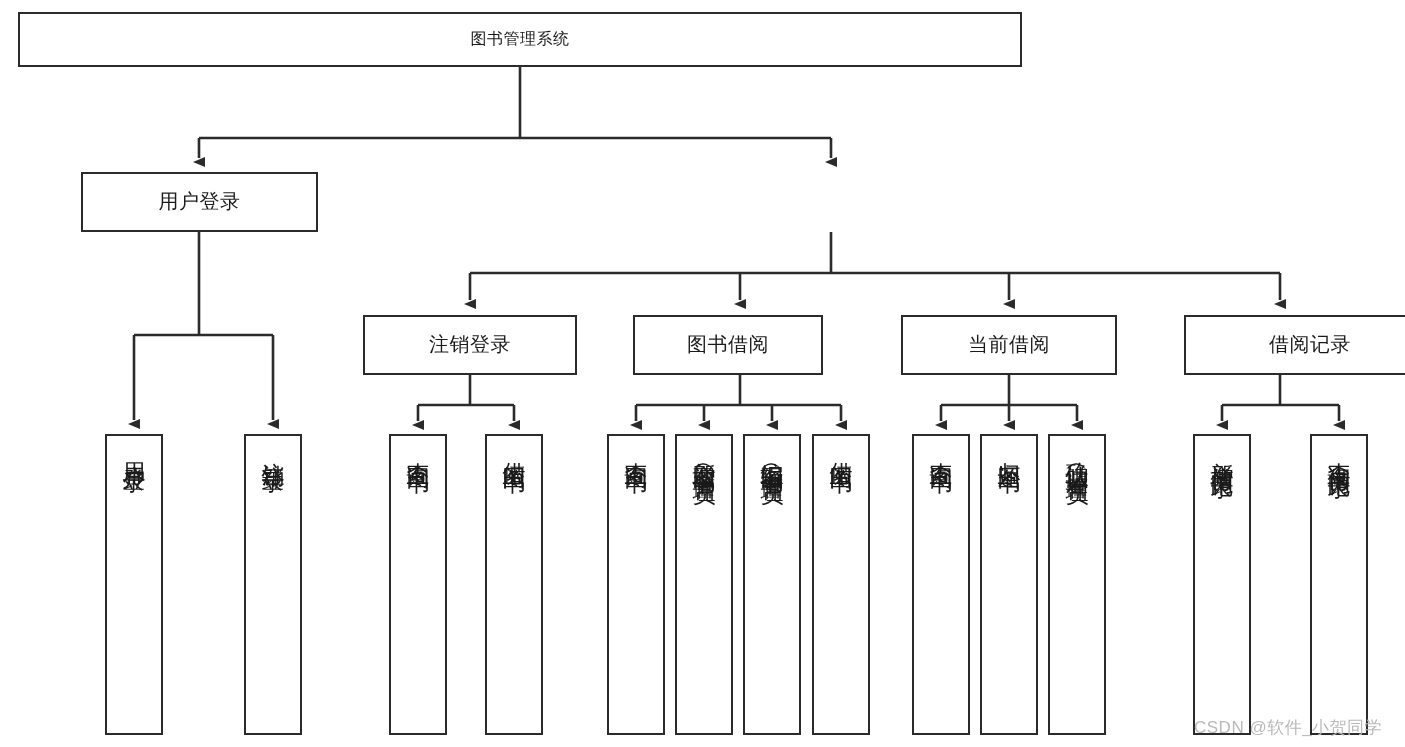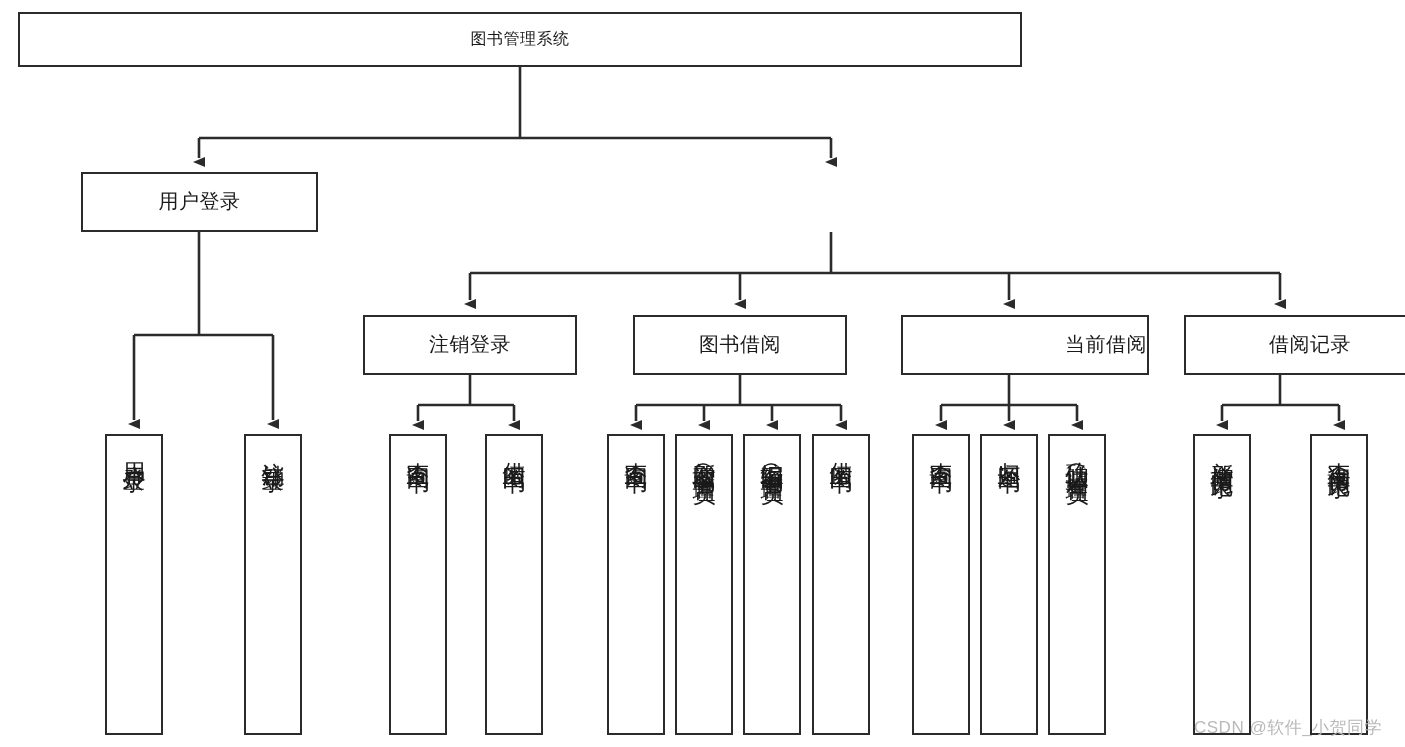--- a/index.html
+++ b/index.html
@@ -126,24 +126,24 @@
     <span class="label">图书管理系统</span>
   </div>
 
   <div class="node horiz" style="left:81px; top:172px; width:237px; height:60px;">
     <span class="label">用户登录</span>
   </div>
 
   <div class="node horiz" style="left:363px; top:315px; width:214px; height:60px;">
     <span class="label">注销登录</span>
   </div>
-  <div class="node horiz" style="left:633px; top:315px; width:214px; height:60px;">
+  <div class="node horiz" style="left:633px; top:315px; width:190px; height:60px;">
     <span class="label">图书借阅</span>
   </div>
-  <div class="node horiz" style="left:901px; top:315px; width:248px; height:60px;justify-content:flex-end;">
+  <div class="node horiz" style="left:901px; top:315px; width:216px; height:60px;">
     <span class="label">当前借阅</span>
   </div>
   <div class="node horiz" style="left:1184px; top:315px; width:252px; height:60px;">
     <span class="label">借阅记录</span>
   </div>
 
   <div class="node leaf" style="left:105px; top:434px; width:58px; height:301px;">
     <span class="label">用户登录</span>
   </div>
   <div class="node leaf" style="left:244px; top:434px; width:58px; height:301px;">

